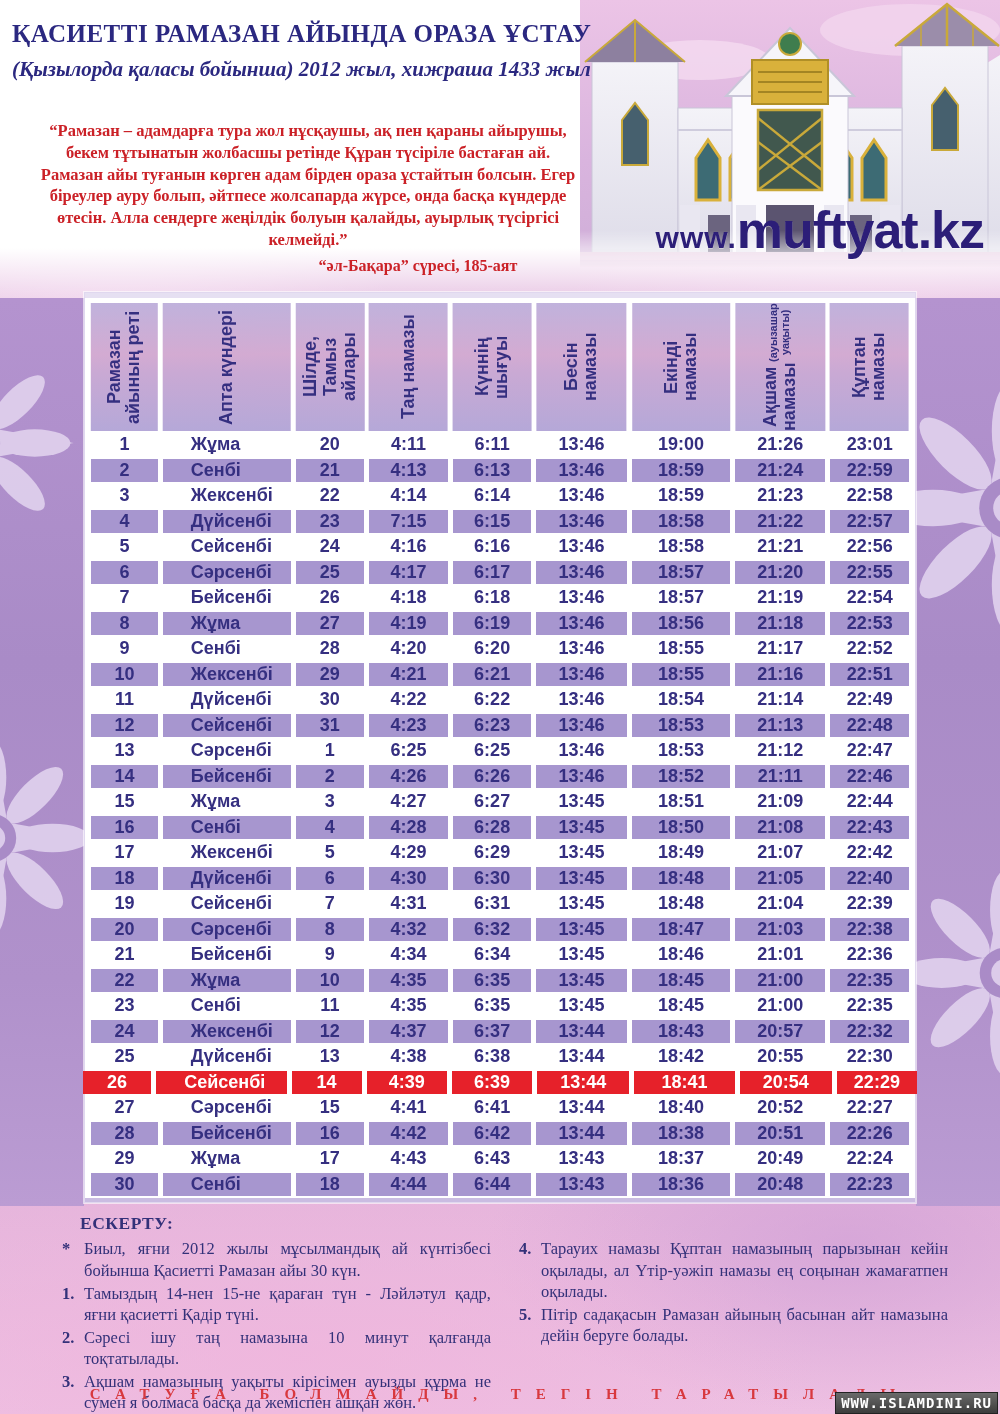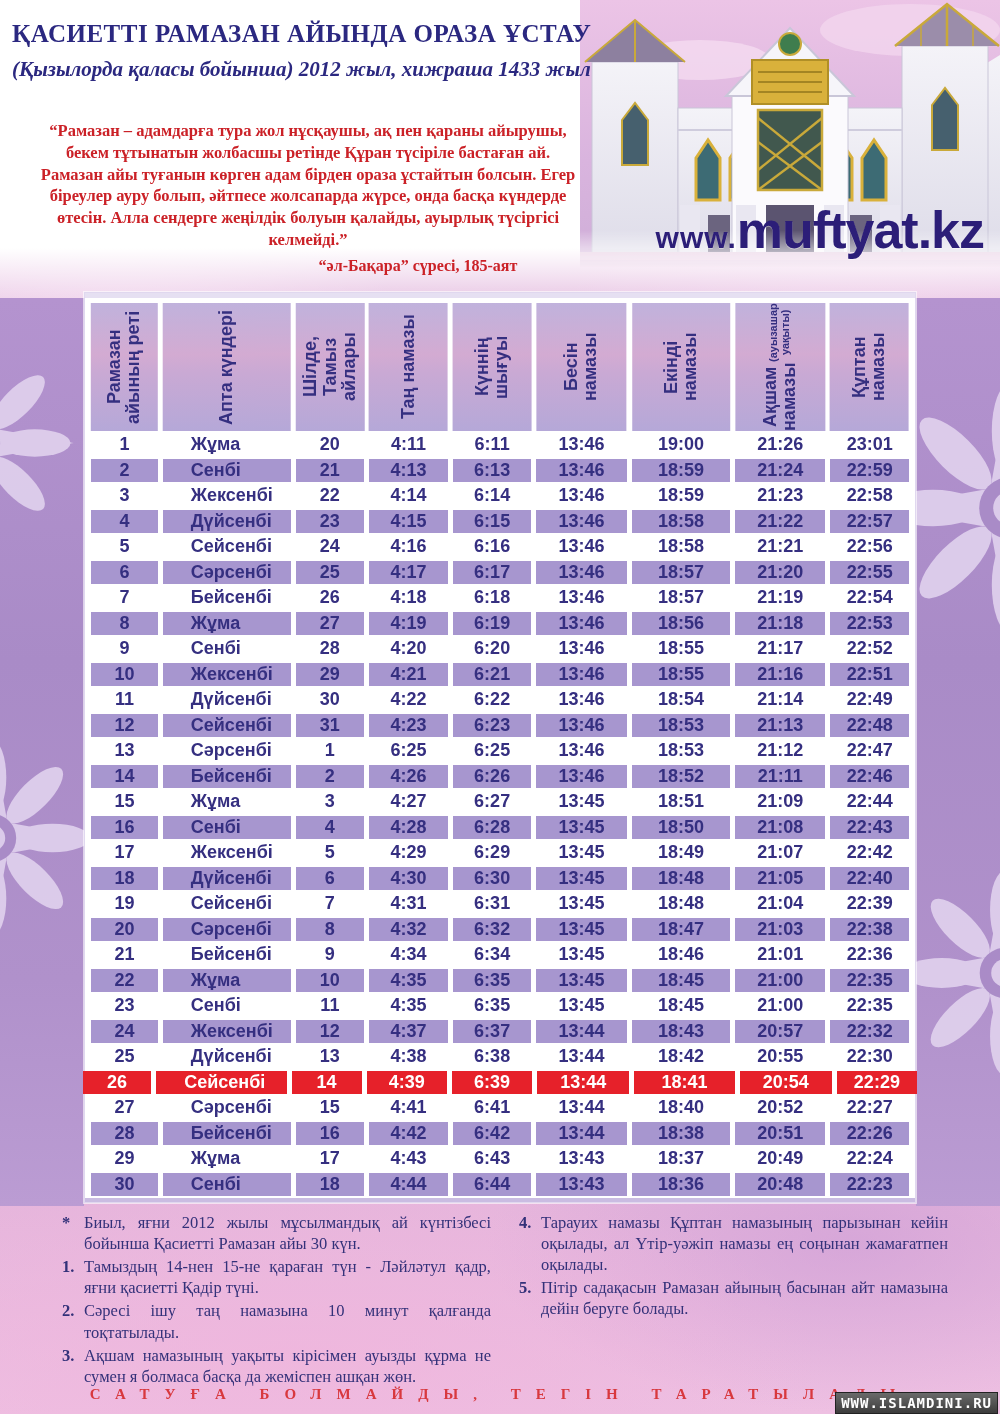--- a/index.html
+++ b/index.html
@@ -315,21 +315,21 @@
           <div class="tcell c4">6:14</div>
           <div class="tcell c5">13:46</div>
           <div class="tcell c6">18:59</div>
           <div class="tcell c7">21:23</div>
           <div class="tcell c8">22:58</div>
         </div>
         <div class="trow data purple">
           <div class="tcell c0">4</div>
           <div class="tcell c1">Дүйсенбі</div>
           <div class="tcell c2">23</div>
-          <div class="tcell c3">4:15</div>
+          <div class="tcell c3">7:15</div>
           <div class="tcell c4">6:15</div>
           <div class="tcell c5">13:46</div>
           <div class="tcell c6">18:58</div>
           <div class="tcell c7">21:22</div>
           <div class="tcell c8">22:57</div>
         </div>
         <div class="trow data white">
           <div class="tcell c0">5</div>
           <div class="tcell c1">Сейсенбі</div>
           <div class="tcell c2">24</div>
@@ -613,20 +613,21 @@
           <div class="tcell c5">13:43</div>
           <div class="tcell c6">18:36</div>
           <div class="tcell c7">20:48</div>
           <div class="tcell c8">22:23</div>
         </div>
       </div>
     <div class="panel-botstrip"></div>
   </div>
 
   <div class="notes">
+    <div class="notes-heading">ЕСКЕРТУ:</div>
     <div class="notes-cols">
       <div class="ncol left" id="notes-left">
           <div class="note">
             <span class="marker">*</span>
             <span class="ntext">Биыл, яғни 2012 жылы мұсылмандық ай күнтізбесі бойынша Қасиетті Рамазан айы 30 күн.</span>
           </div>
           <div class="note">
             <span class="marker">1.</span>
             <span class="ntext">Тамыздың 14-нен 15-не қараған түн - Ләйләтул қадр, яғни қасиетті Қадір түні.</span>
           </div>

